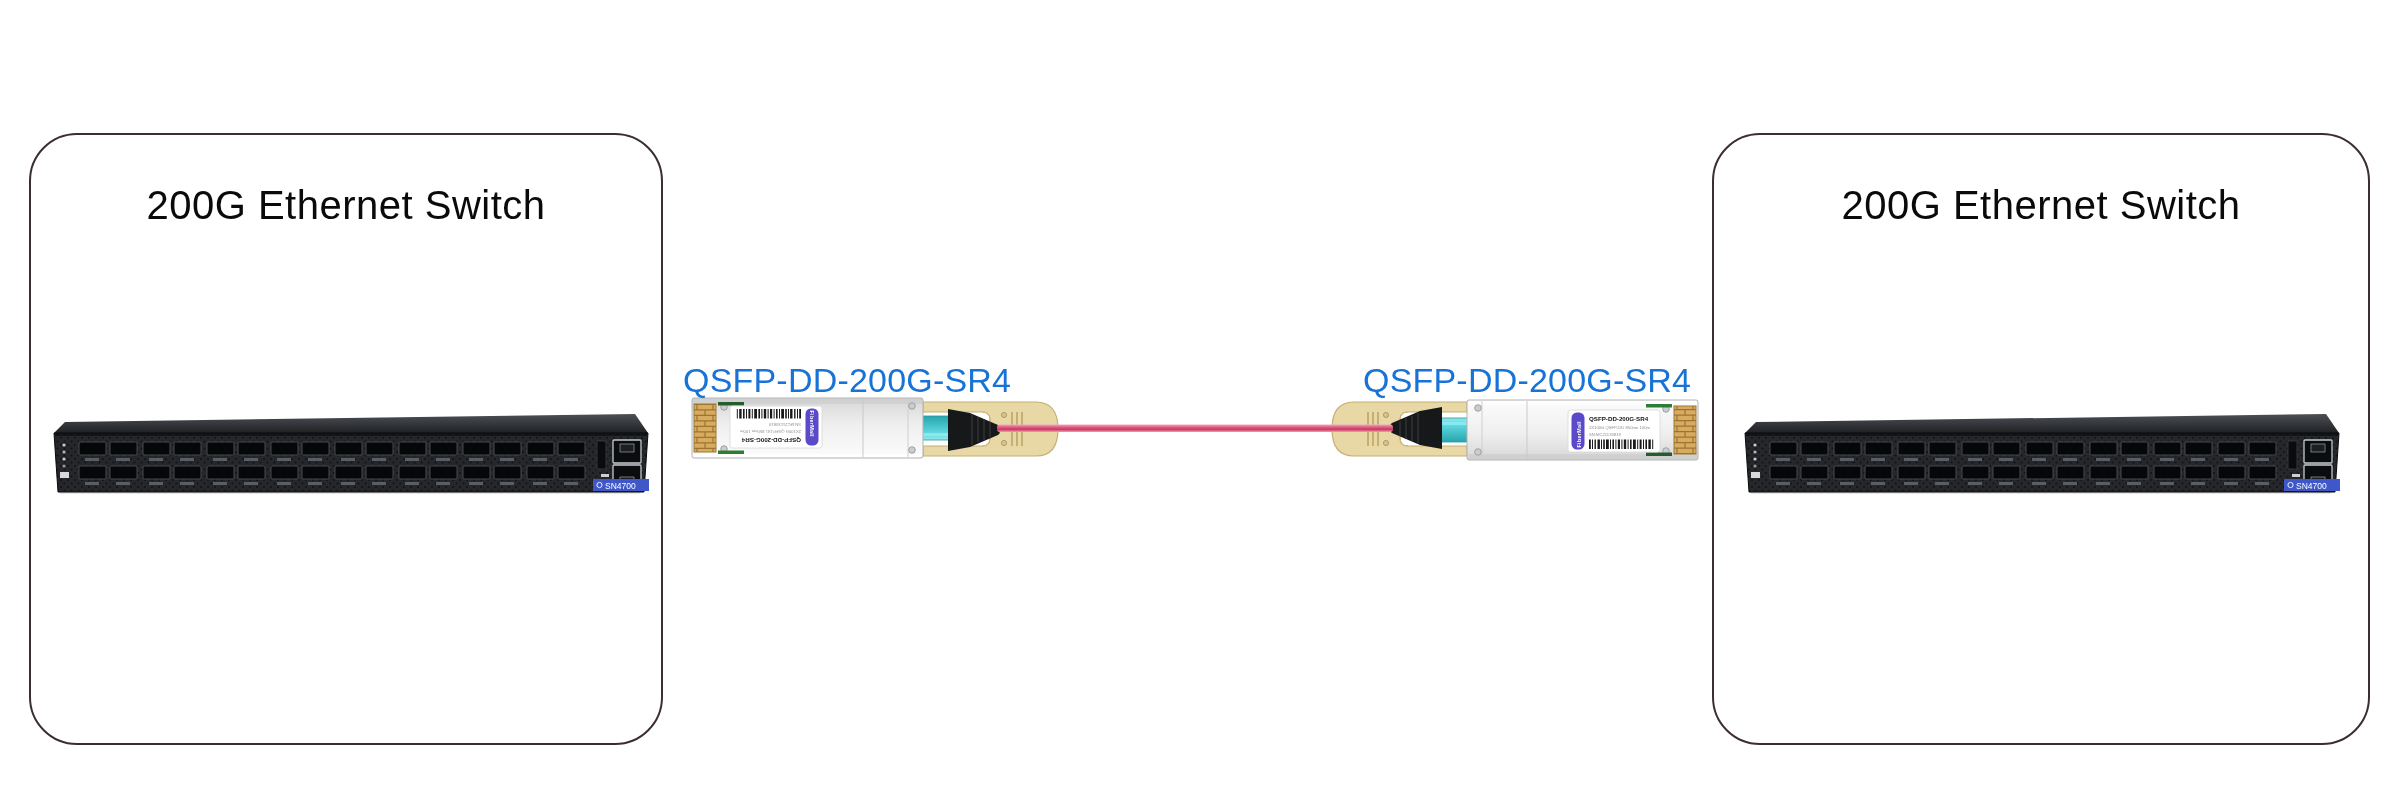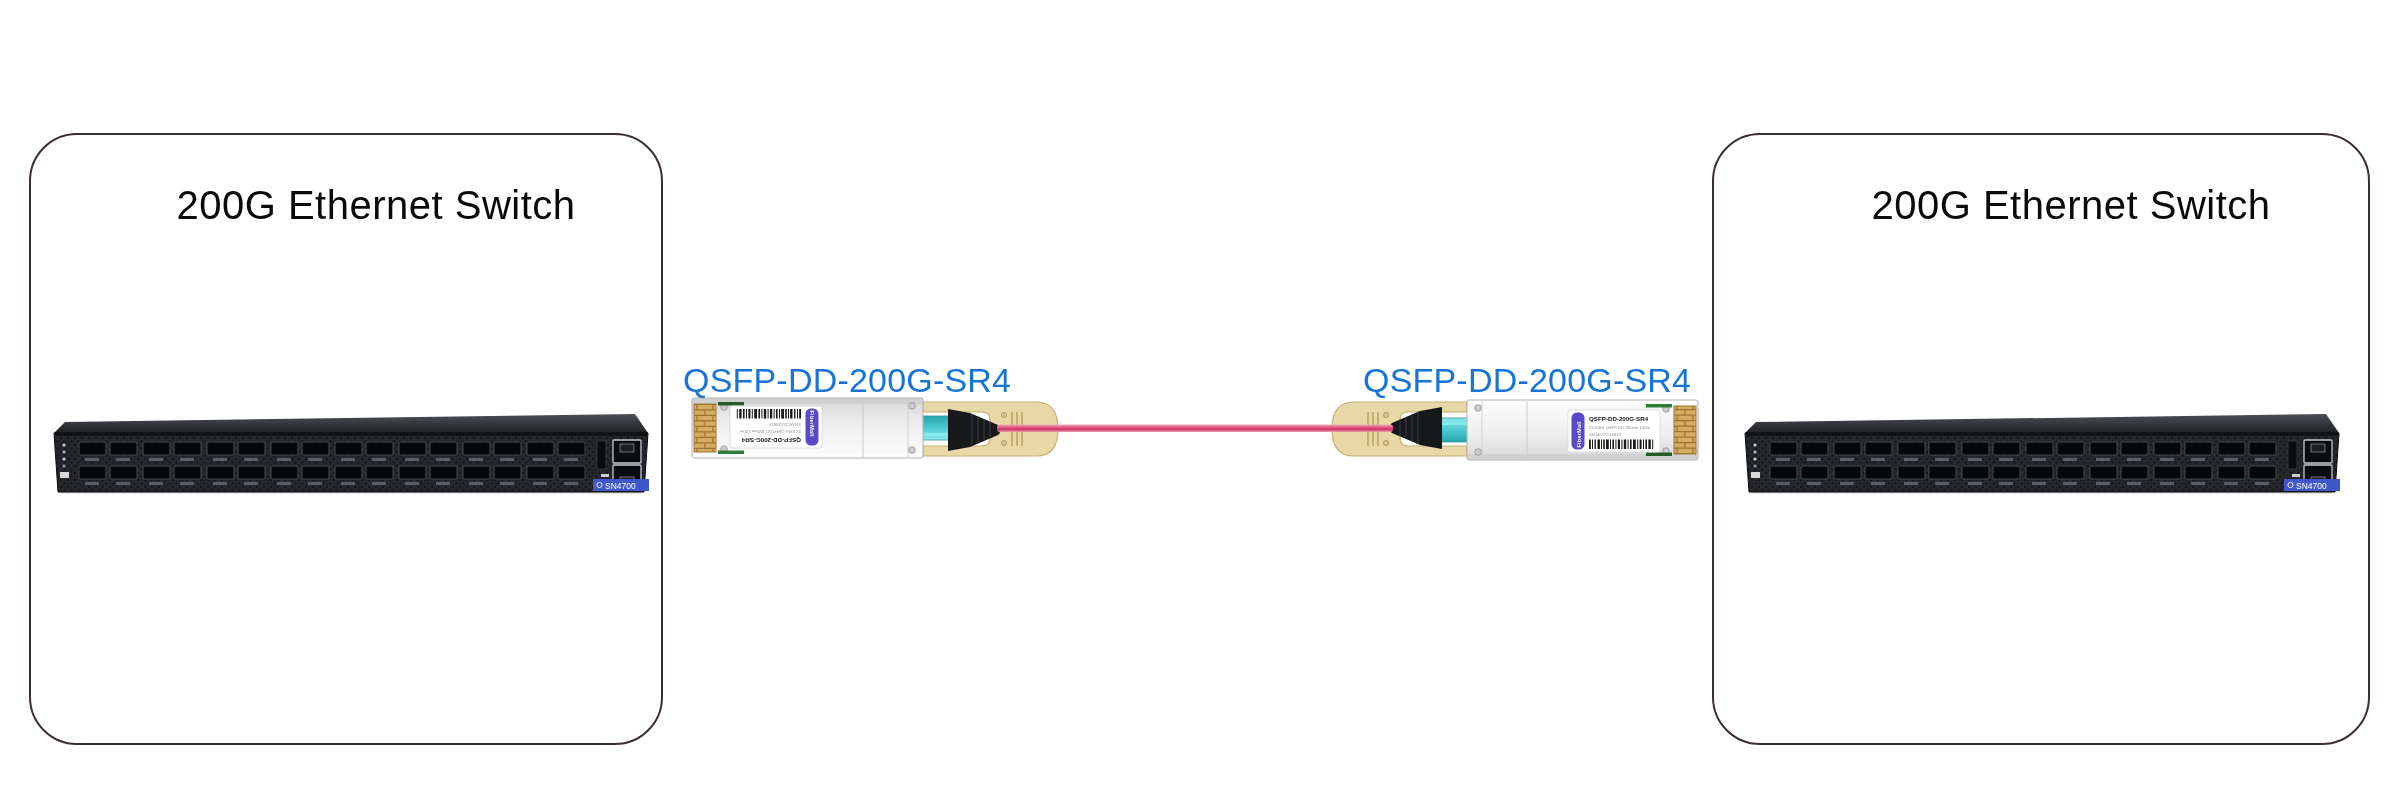--- a/index.html
+++ b/index.html
@@ -8,21 +8,21 @@
     font-family:"Liberation Sans",sans-serif;
   }
   .panel{
     position:absolute;top:133px;height:612px;border:2px solid #3c2e2e;border-radius:48px;
     background:#ffffff;box-sizing:border-box;z-index:1;
   }
   #panel-left{left:29px;width:634px;}
   #panel-right{left:1712px;width:658px;}
   .panel-title{
     position:absolute;top:48px;left:0;width:100%;text-align:center;
-    font-size:40px;color:#0a0a0a;letter-spacing:0.5px;white-space:nowrap;margin-left:30px;
+    font-size:40px;color:#0a0a0a;letter-spacing:0.5px;white-space:nowrap;
   }
   .xcvr-heading{
     position:absolute;top:361px;font-size:34px;color:#1773d6;letter-spacing:0.2px;
     white-space:nowrap;z-index:3;
   }
   #xcvr-heading-left{left:683px;}
   #xcvr-heading-right{left:1363px;}
   #overlay{position:absolute;left:0;top:0;z-index:2;pointer-events:none;}
   svg text{font-family:"Liberation Sans",sans-serif;}
 </style>

